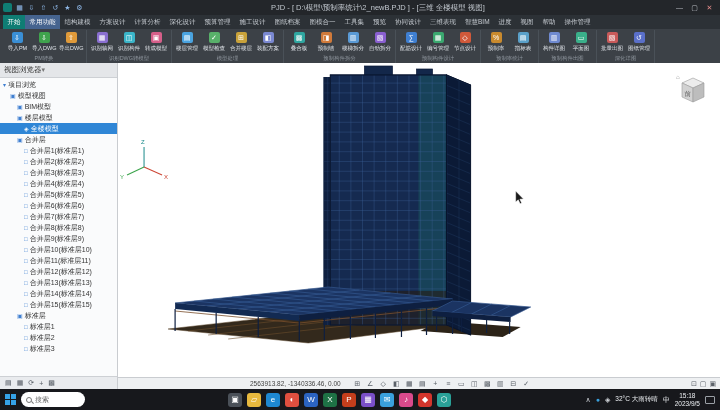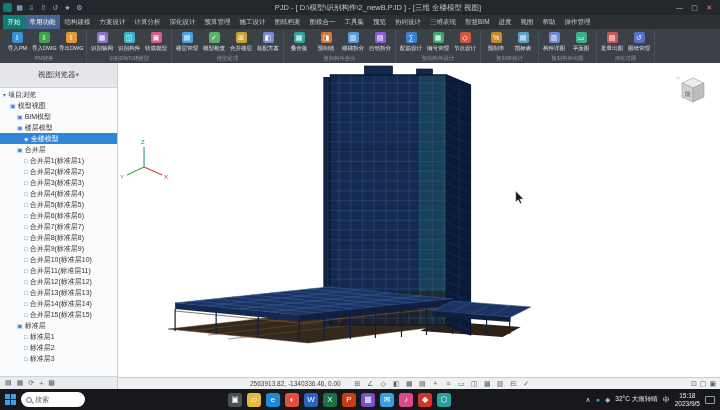--- a/index.html
+++ b/index.html
@@ -28,21 +28,21 @@
   .rgroup { display:flex; flex-direction:column; border-right:1px solid #4a5158; padding:0 2px; }
   .rbtns { flex:1; display:flex; align-items:flex-start; gap:1px; }
   .rbtn { width:26px; display:flex; flex-direction:column; align-items:center; padding-top:1.5px; gap:1.5px; cursor:default; }
   .ric { width:11px; height:11px; border-radius:2px; color:#fff; font-size:7px; line-height:11px; text-align:center; }
   .rlb { font-size:6px; color:#dfe3e8; white-space:nowrap; transform:scale(.92); }
   .rgl { height:9px; line-height:8px; text-align:center; font-size:6px; color:#8f969e; white-space:nowrap; transform:scale(.9); }
 
   
   .main { flex:1; display:flex; min-height:0; }
   .sidepanel { width:118px; flex:0 0 auto; background:#f2f3f5; border-right:1px solid #c9ccd0; display:flex; flex-direction:column; }
-  .phead { height:25px; background:#e4e6e9; border-bottom:1px solid #cdd0d4; display:flex; align-items:center; justify-content:center; padding:0 4px; font-size:7.5px; color:#333; flex:0 0 auto; }
+  .phead { height:15px; background:#e4e6e9; border-bottom:1px solid #cdd0d4; display:flex; align-items:center; justify-content:flex-start; padding:0 4px; font-size:7.5px; color:#333; flex:0 0 auto; }
   .phead .pico { font-size:7px; color:#777; }
   .tree { flex:1; background:#fafbfc; overflow:hidden; padding-top:1px; }
   .trow { height:11px; display:flex; align-items:center; gap:2px; font-size:7px; color:#333; white-space:nowrap; cursor:default; }
   .trow.sel { background:#2f86d6; color:#fff; }
   .trow.sel .ticon { color:#fff; }
   .ticon { font-size:6px; color:#3f7fd1; flex:0 0 auto; }
   .pfoot { height:13px; border-top:1px solid #cdd0d4; background:#e9ebee; display:flex; align-items:center; gap:5px; padding:0 5px; flex:0 0 auto; }
   .fic { font-size:7px; color:#5a6068; cursor:default; }
 
   .vpcol { flex:1; display:flex; flex-direction:column; min-width:0; }
@@ -85,21 +85,21 @@
     <div class="applogo"></div>
     <div class="qat">
 
     <div class="qic">▦</div>
         <div class="qic">⇩</div>
         <div class="qic">⇧</div>
         <div class="qic">↺</div>
         <div class="qic">★</div>
         <div class="qic">⚙</div>
       </div>
-    <div class="wtitle">PJD - [ D:\模型\识别构件\2_newB.PJD ] - [三维 全楼模型 视图]</div>
+    <div class="wtitle">PJD - [ D:\模型\预制率统计\2_newB.PJD ] - [三维 全楼模型 视图]</div>
     <div class="winbtns">
 
     <div class="winbtn">—</div>
         <div class="winbtn">▢</div>
         <div class="winbtn close">✕</div>
       </div>
   </div>
 
   <div class="tabs">
 

